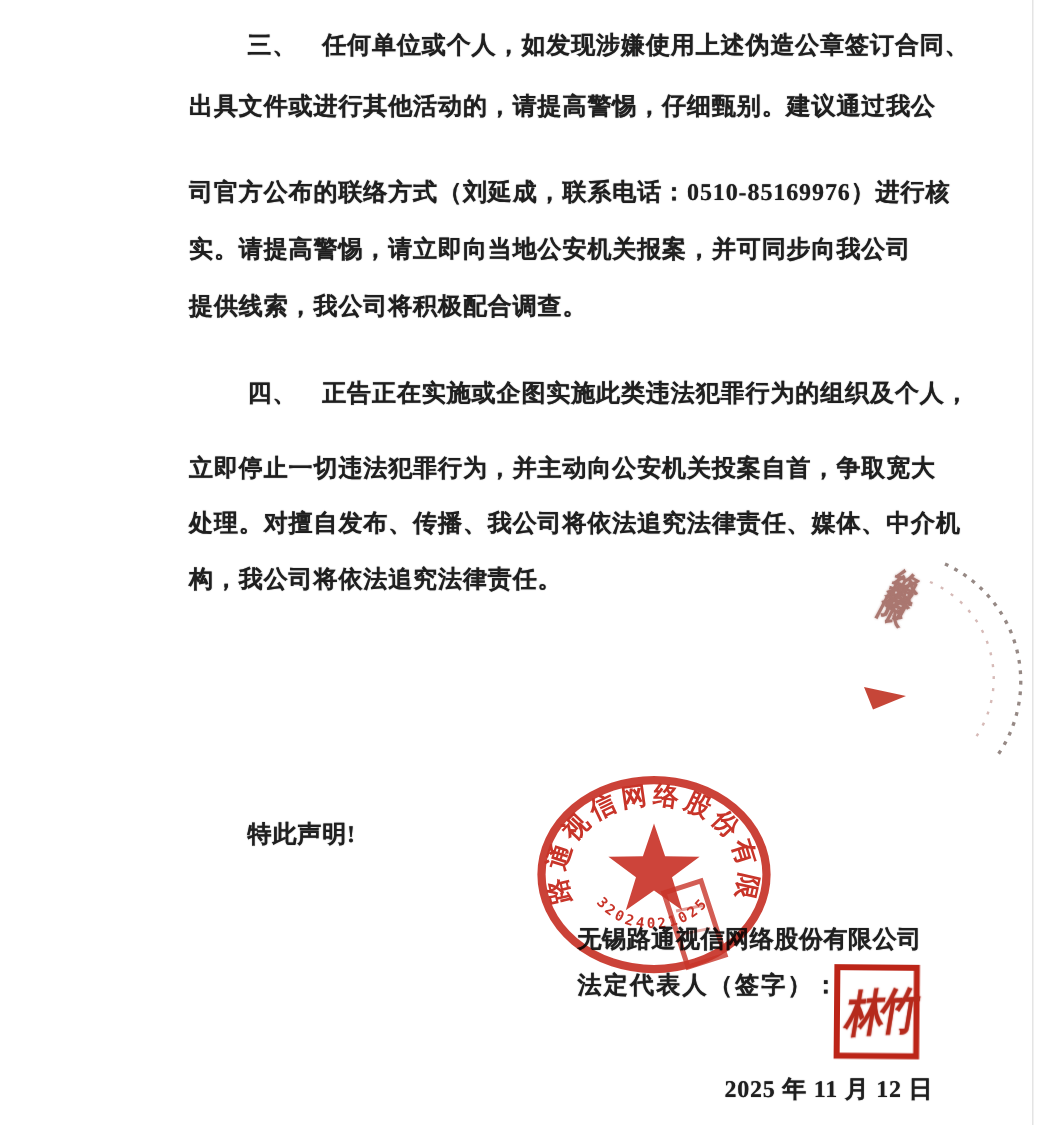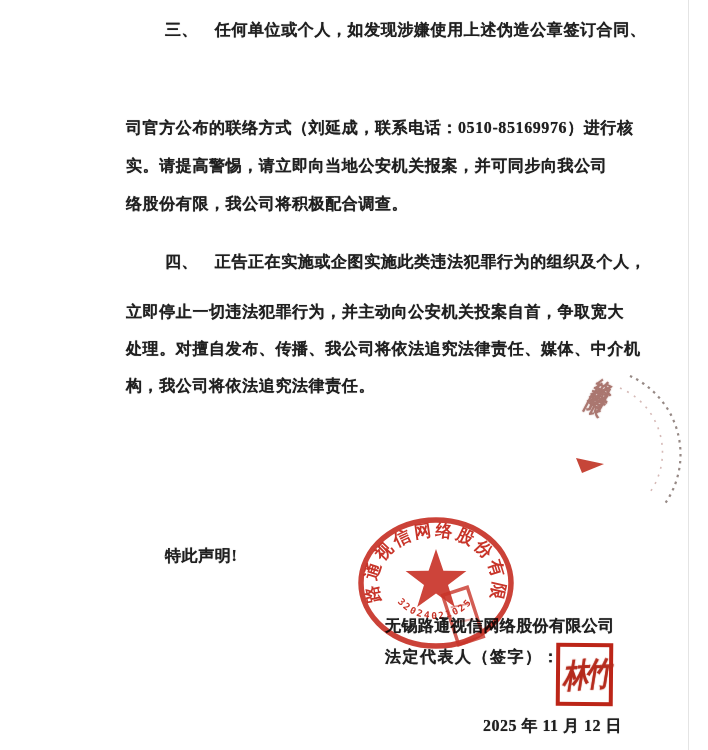--- a/index.html
+++ b/index.html
@@ -68,23 +68,24 @@
   }
 </style>
 </head>
 <body>
 
 <div class="page">
 
   <div class="scan-edge-line"></div>
 
   <div class="doc-line indent p3-0">三、　任何单位或个人，如发现涉嫌使用上述伪造公章签订合同、</div>
+  <div class="doc-line p3-1">出具文件或进行其他活动的，请提高警惕，仔细甄别。建议通过我公</div>
   <div class="doc-line p3-2">司官方公布的联络方式（刘延成，联系电话：0510-85169976）进行核</div>
   <div class="doc-line p3-3">实。请提高警惕，请立即向当地公安机关报案，并可同步向我公司</div>
-  <div class="doc-line p3-4">络股份有限，我公司将积极配合调查。</div>
+  <div class="doc-line p3-4">提供线索，我公司将积极配合调查。</div>
 
   <div class="doc-line indent p4-0">四、　正告正在实施或企图实施此类违法犯罪行为的组织及个人，</div>
   <div class="doc-line p4-1">立即停止一切违法犯罪行为，并主动向公安机关投案自首，争取宽大</div>
   <div class="doc-line p4-2">处理。对擅自发布、传播、我公司将依法追究法律责任、媒体、中介机</div>
   <div class="doc-line p4-3">构，我公司将依法追究法律责任。</div>
 
 
   <div class="doc-line indent closing-line">特此声明!</div>
 
   <div class="doc-line company-line">无锡路通视信网络股份有限公司</div>

